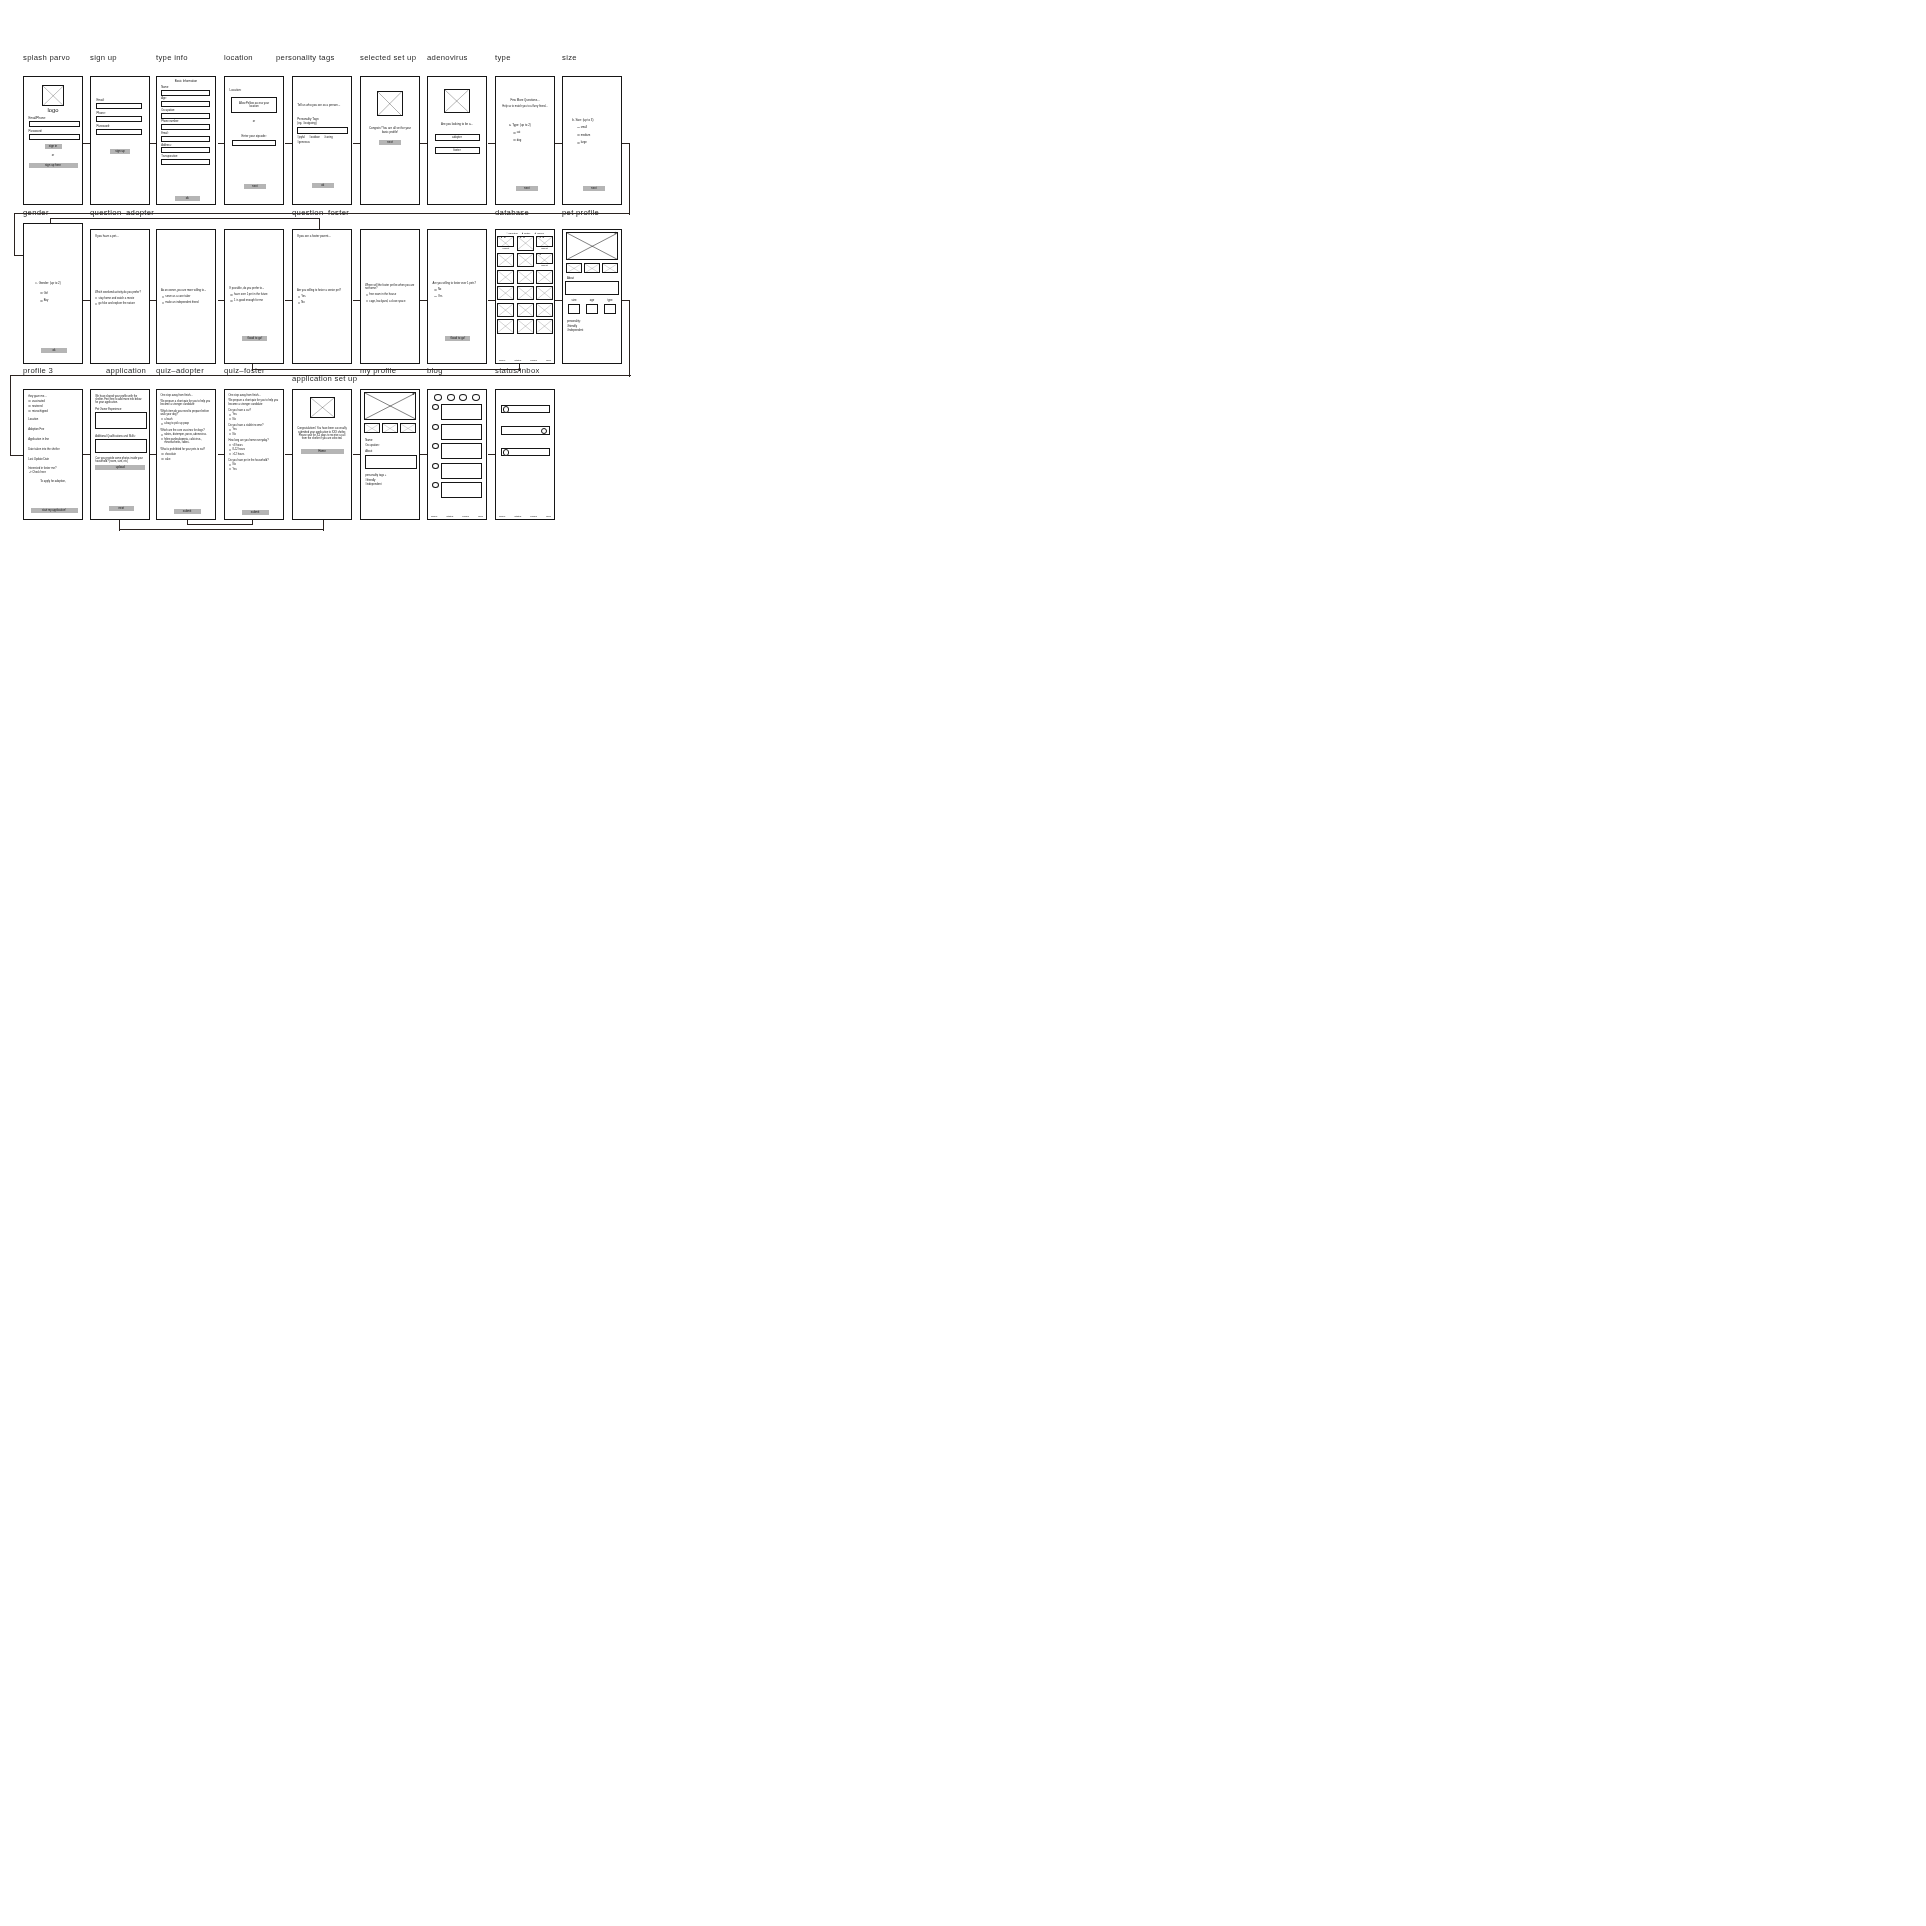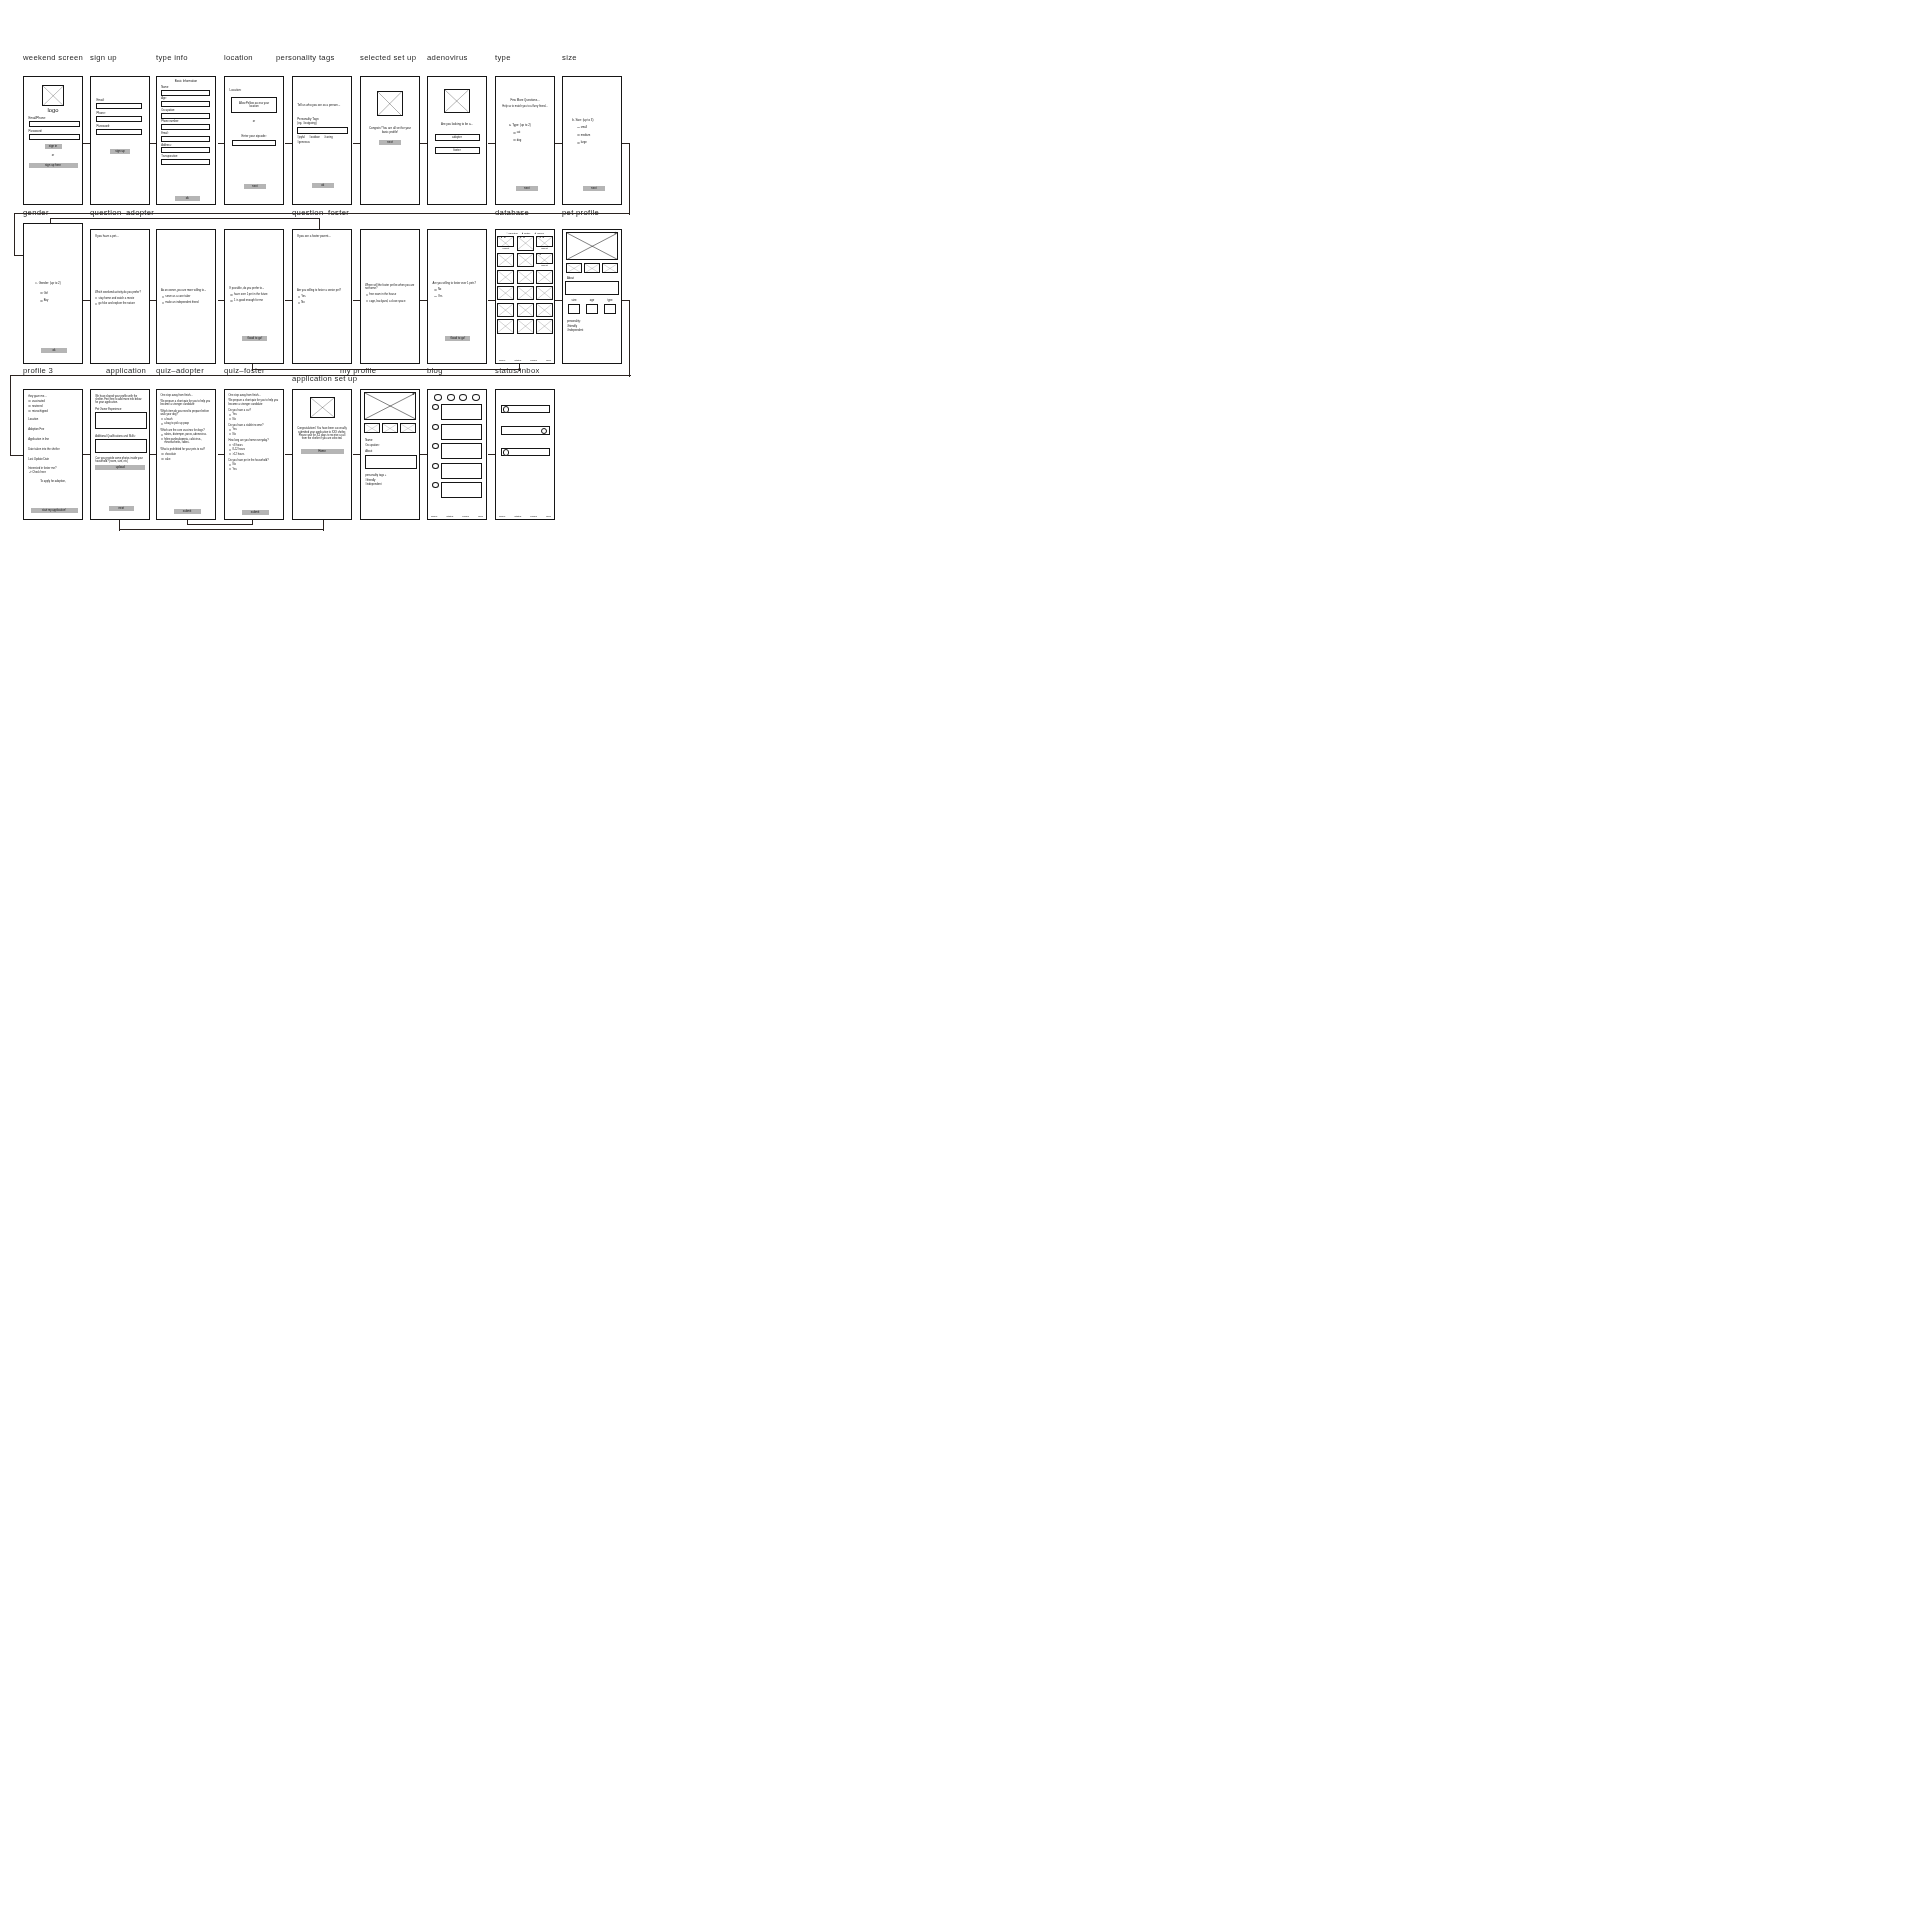--- a/index.html
+++ b/index.html
@@ -33,42 +33,42 @@
   .brect{flex:1;height:14px;border:0.5px solid #161616;background:#fff;}
   .toval{width:6.2px;height:5px;border:0.5px solid #161616;border-radius:50%;background:#fff;}
   .sbar{position:relative;width:47px;height:6.5px;border:0.5px solid #161616;margin-left:4.6px;background:#fff;}
   .scirc{position:absolute;top:0.8px;width:4.2px;height:4.2px;border:0.4px solid #161616;border-radius:50%;background:#fff;}
 </style>
 </head>
 <body>
 
 <div id="canvas">
 
-  <div class="sec-title" style="left:23px;top:53px">weekend screen</div>
+  <div class="sec-title" style="left:23px;top:53px">splash parvo</div>
   <div class="sec-title" style="left:90px;top:53px">sign up</div>
   <div class="sec-title" style="left:156px;top:53px">type info</div>
   <div class="sec-title" style="left:224px;top:53px">location</div>
   <div class="sec-title" style="left:276px;top:53px">personality tags</div>
   <div class="sec-title" style="left:360px;top:53px">selected set up</div>
   <div class="sec-title" style="left:427px;top:53px">adenovirus</div>
   <div class="sec-title" style="left:495px;top:53px">type</div>
   <div class="sec-title" style="left:562px;top:53px">size</div>
 
   <div class="sec-title" style="left:23px;top:208px">gender</div>
   <div class="sec-title" style="left:90px;top:208px">question–adopter</div>
   <div class="sec-title" style="left:292px;top:208px">question–foster</div>
   <div class="sec-title" style="left:495px;top:208px">database</div>
   <div class="sec-title" style="left:562px;top:208px">pet profile</div>
 
   <div class="sec-title" style="left:23px;top:366px">profile 3</div>
   <div class="sec-title" style="left:106px;top:366px">application</div>
   <div class="sec-title" style="left:156px;top:366px">quiz–adopter</div>
   <div class="sec-title" style="left:224px;top:366px">quiz–foster</div>
   <div class="sec-title" style="left:292px;top:374px">application set up</div>
-  <div class="sec-title" style="left:340px;top:366px">my profile</div>
+  <div class="sec-title" style="left:360px;top:366px">my profile</div>
   <div class="sec-title" style="left:427px;top:366px">blog</div>
   <div class="sec-title" style="left:495px;top:366px">status/inbox</div>
 
   <div class="conn" style="left:82px;top:143px;width:8px;height:1.2px"></div>
   <div class="conn" style="left:150px;top:143px;width:7px;height:1.2px"></div>
   <div class="conn" style="left:218px;top:143px;width:7px;height:1.2px"></div>
   <div class="conn" style="left:285px;top:143px;width:7px;height:1.2px"></div>
   <div class="conn" style="left:353px;top:143px;width:7px;height:1.2px"></div>
   <div class="conn" style="left:420px;top:143px;width:7.3px;height:1.2px"></div>
   <div class="conn" style="left:488px;top:143px;width:7.7px;height:1.2px"></div>

